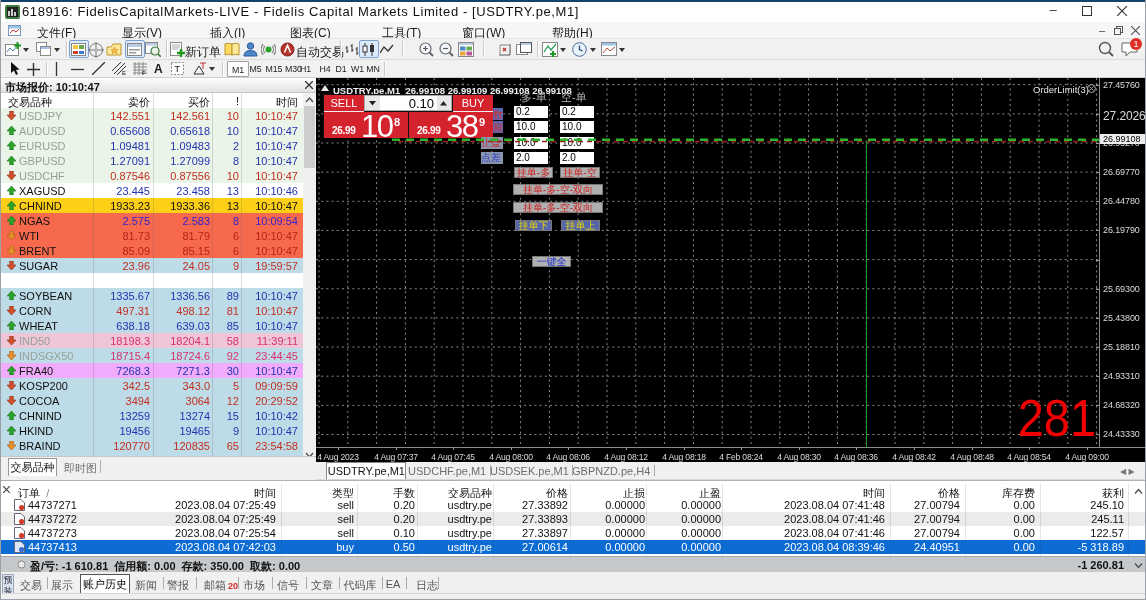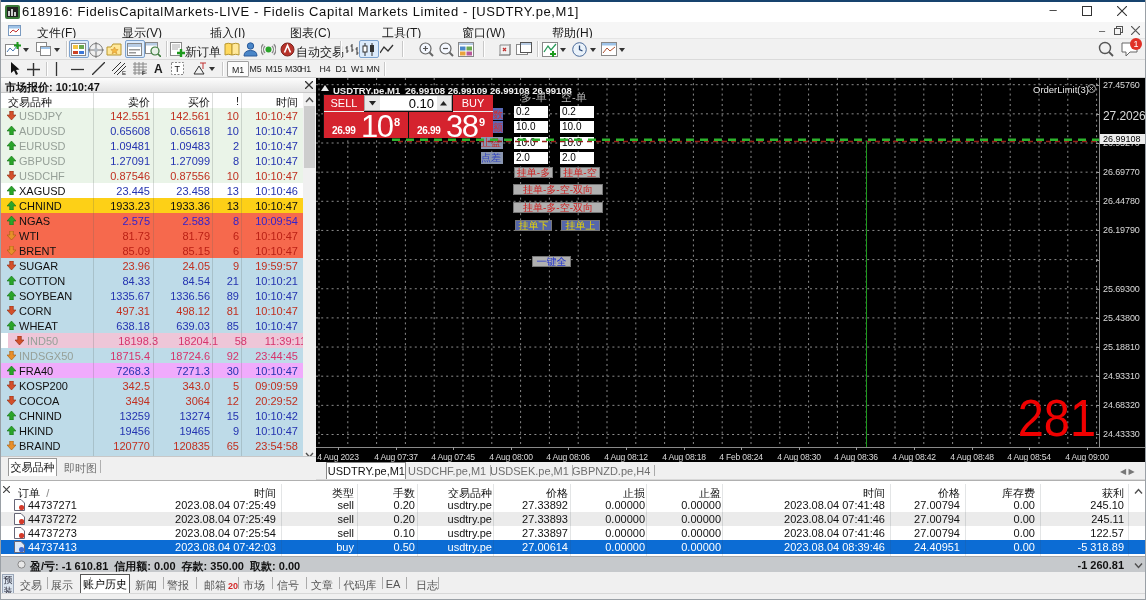--- a/index.html
+++ b/index.html
@@ -367,30 +367,20 @@
 <div class="ab" style="left:0;top:150px;width:303px;height:15px;background:#bedbe8">
       <svg style="position:absolute;left:7px;top:3px" width="9" height="9">
         <path d="M4.5 9 L0 4 L2.7 4 L2.7 0 L6.3 0 L6.3 4 L9 4 Z" fill="#d4502a" stroke="#8a2a10" stroke-width="0.6"></path>
       </svg>
       <div class="ab" style="left:19px;top:2px;color:#101010">SUGAR</div>
       <div class="ab r" style="left:90px;top:2px;width:60px;color:#c03020">23.96</div>
       <div class="ab r" style="left:150px;top:2px;width:60px;color:#c03020">24.05</div>
       <div class="ab r" style="left:211px;top:2px;width:28px;color:#c03020">9</div>
       <div class="ab r" style="left:240px;top:2px;width:58px;color:#c03020">19:59:57</div>
     </div>
-<div class="ab" style="left:0;top:165px;width:303px;height:15px;background:#bedbe8">
-      <svg style="position:absolute;left:7px;top:3px" width="9" height="9">
-        <path d="M4.5 0 L9 5 L6.3 5 L6.3 9 L2.7 9 L2.7 5 L0 5 Z" fill="#2aa52a" stroke="#187018" stroke-width="0.6"></path>
-      </svg>
-      <div class="ab" style="left:19px;top:2px;color:#101010">COTTON</div>
-      <div class="ab r" style="left:90px;top:2px;width:60px;color:#2433b0">84.33</div>
-      <div class="ab r" style="left:150px;top:2px;width:60px;color:#2433b0">84.54</div>
-      <div class="ab r" style="left:211px;top:2px;width:28px;color:#2433b0">21</div>
-      <div class="ab r" style="left:240px;top:2px;width:58px;color:#2433b0">10:10:21</div>
-    </div>
 <div class="ab" style="left:0;top:180px;width:303px;height:15px;background:#bedbe8">
       <svg style="position:absolute;left:7px;top:3px" width="9" height="9">
         <path d="M4.5 0 L9 5 L6.3 5 L6.3 9 L2.7 9 L2.7 5 L0 5 Z" fill="#2aa52a" stroke="#187018" stroke-width="0.6"></path>
       </svg>
       <div class="ab" style="left:19px;top:2px;color:#101010">SOYBEAN</div>
       <div class="ab r" style="left:90px;top:2px;width:60px;color:#2433b0">1335.67</div>
       <div class="ab r" style="left:150px;top:2px;width:60px;color:#2433b0">1336.56</div>
       <div class="ab r" style="left:211px;top:2px;width:28px;color:#2433b0">89</div>
       <div class="ab r" style="left:240px;top:2px;width:58px;color:#2433b0">10:10:47</div>
     </div>
@@ -407,21 +397,21 @@
 <div class="ab" style="left:0;top:210px;width:303px;height:15px;background:#bedbe8">
       <svg style="position:absolute;left:7px;top:3px" width="9" height="9">
         <path d="M4.5 0 L9 5 L6.3 5 L6.3 9 L2.7 9 L2.7 5 L0 5 Z" fill="#2aa52a" stroke="#187018" stroke-width="0.6"></path>
       </svg>
       <div class="ab" style="left:19px;top:2px;color:#101010">WHEAT</div>
       <div class="ab r" style="left:90px;top:2px;width:60px;color:#2433b0">638.18</div>
       <div class="ab r" style="left:150px;top:2px;width:60px;color:#2433b0">639.03</div>
       <div class="ab r" style="left:211px;top:2px;width:28px;color:#2433b0">85</div>
       <div class="ab r" style="left:240px;top:2px;width:58px;color:#2433b0">10:10:47</div>
     </div>
-<div class="ab" style="left:8px;top:225px;width:349px;height:15px;background:#eec6d8">
+<div class="ab" style="left:0;top:225px;width:349px;height:15px;background:#eec6d8">
       <svg style="position:absolute;left:7px;top:3px" width="9" height="9">
         <path d="M4.5 9 L0 4 L2.7 4 L2.7 0 L6.3 0 L6.3 4 L9 4 Z" fill="#d4502a" stroke="#8a2a10" stroke-width="0.6"></path>
       </svg>
       <div class="ab" style="left:19px;top:2px;color:#96a098">IND50</div>
       <div class="ab r" style="left:90px;top:2px;width:60px;color:#d6336c">18198.3</div>
       <div class="ab r" style="left:150px;top:2px;width:60px;color:#d6336c">18204.1</div>
       <div class="ab r" style="left:211px;top:2px;width:28px;color:#d6336c">58</div>
       <div class="ab r" style="left:240px;top:2px;width:58px;color:#d6336c">11:39:11</div>
     </div>
 <div class="ab" style="left:0;top:240px;width:303px;height:15px;background:#bedbe8">

